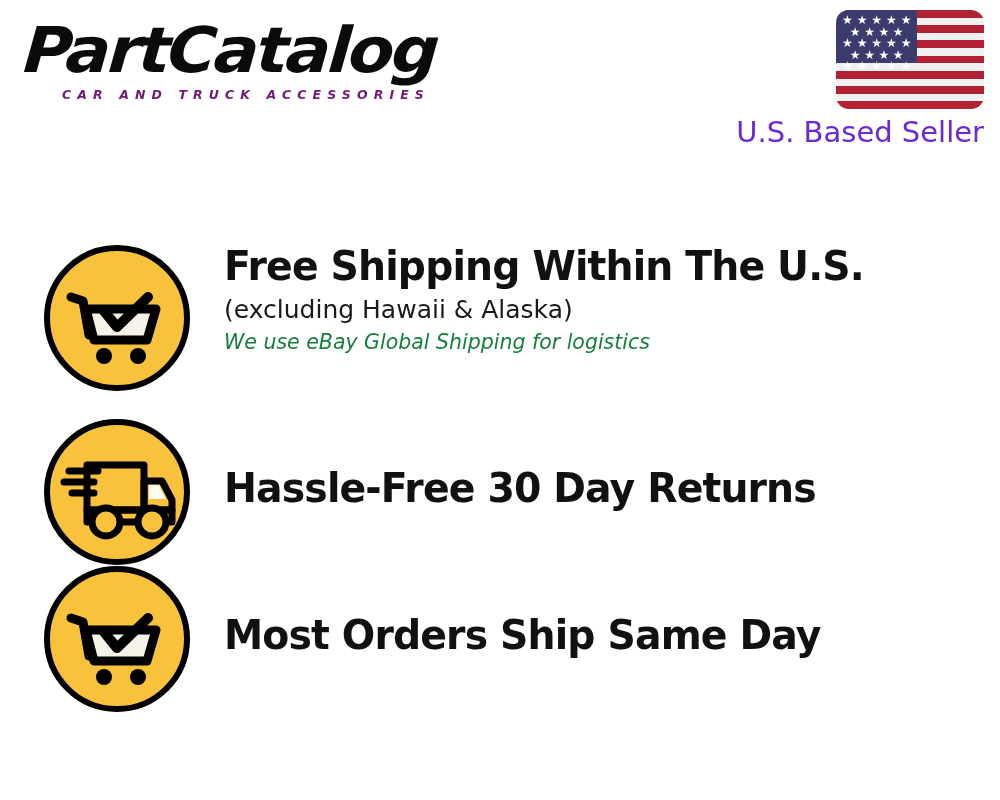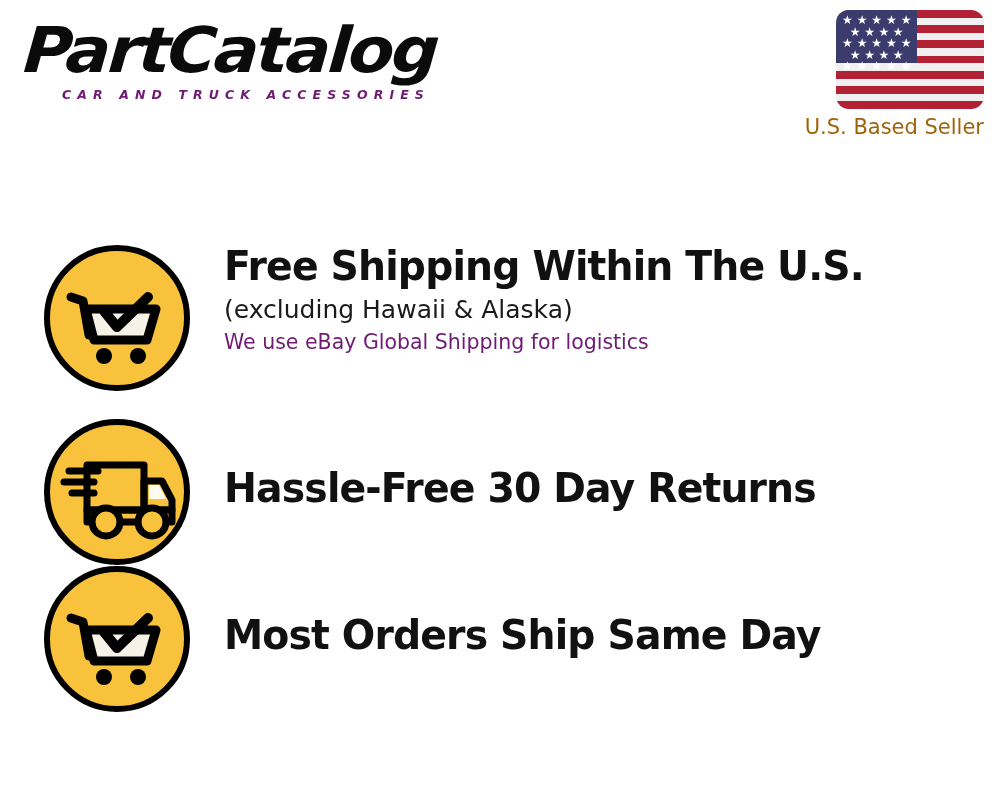--- a/index.html
+++ b/index.html
@@ -94,24 +94,24 @@
   }
   .star-row.offset { padding: 0 12px; }
   .star {
     color: #ffffff;
     font-size: 12px;
     line-height: 11px;
   }
   #seller-label {
     margin-top: 6px;
     margin-right: 2px;
-    font-size: 21px;
+    font-size: 29px;
     font-weight: 400;
     letter-spacing: 0px;
-    color: #a16207;
+    color: #6d28d9;
     white-space: nowrap;
   }
 
   
   .feature-row {
     position: absolute;
     left: 0;
     width: 804px;
     display: flex;
     align-items: flex-start;
@@ -162,23 +162,24 @@
     line-height: 26px;
     color: #111111;
     margin-top: 14px;
     letter-spacing: -0.2px;
     white-space: nowrap;
   }
   .feature-body {
     font-size: 20.5px;
     font-weight: 400;
     line-height: 28px;
-    color: #701a75;
+    color: #15803d;
     margin-top: 3px;
     white-space: nowrap;
+    font-style: italic;
   }
 </style>
 </head>
 <body>
 
 <div id="brand-logo">
   <div id="brand-wordmark">PartCatalog</div>
   <div id="brand-tagline">CAR AND TRUCK ACCESSORIES</div>
 </div>
 

